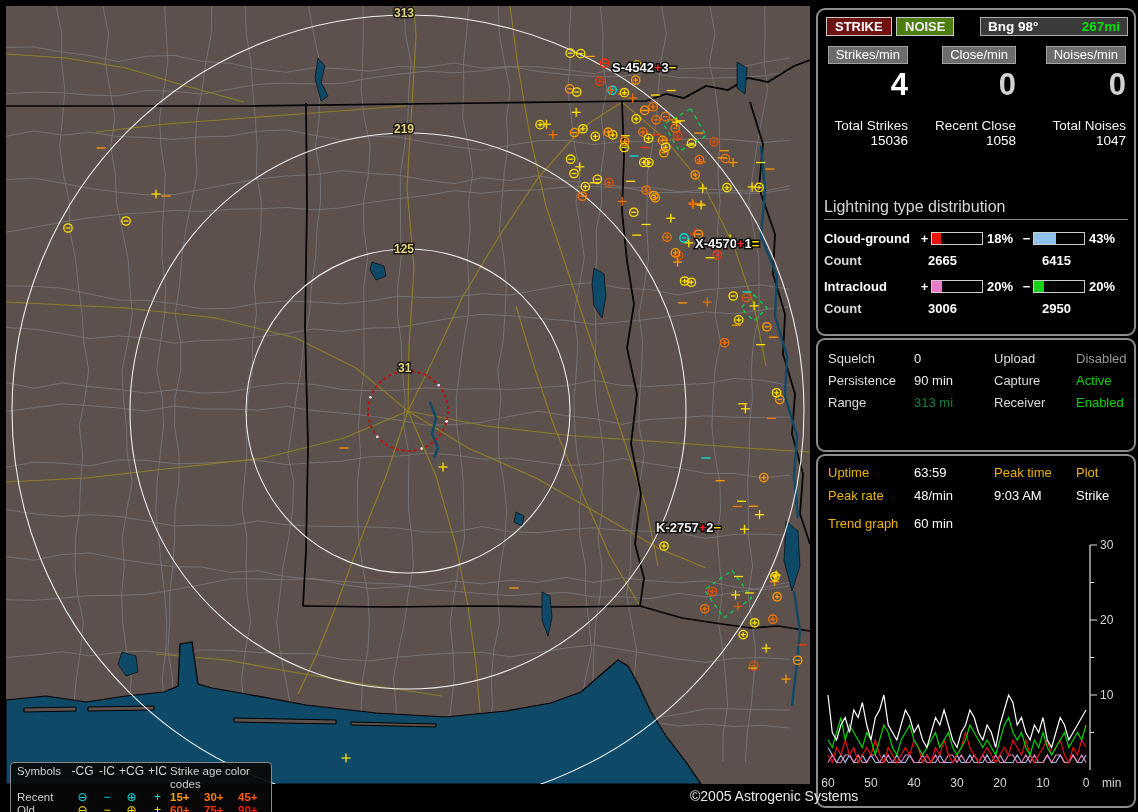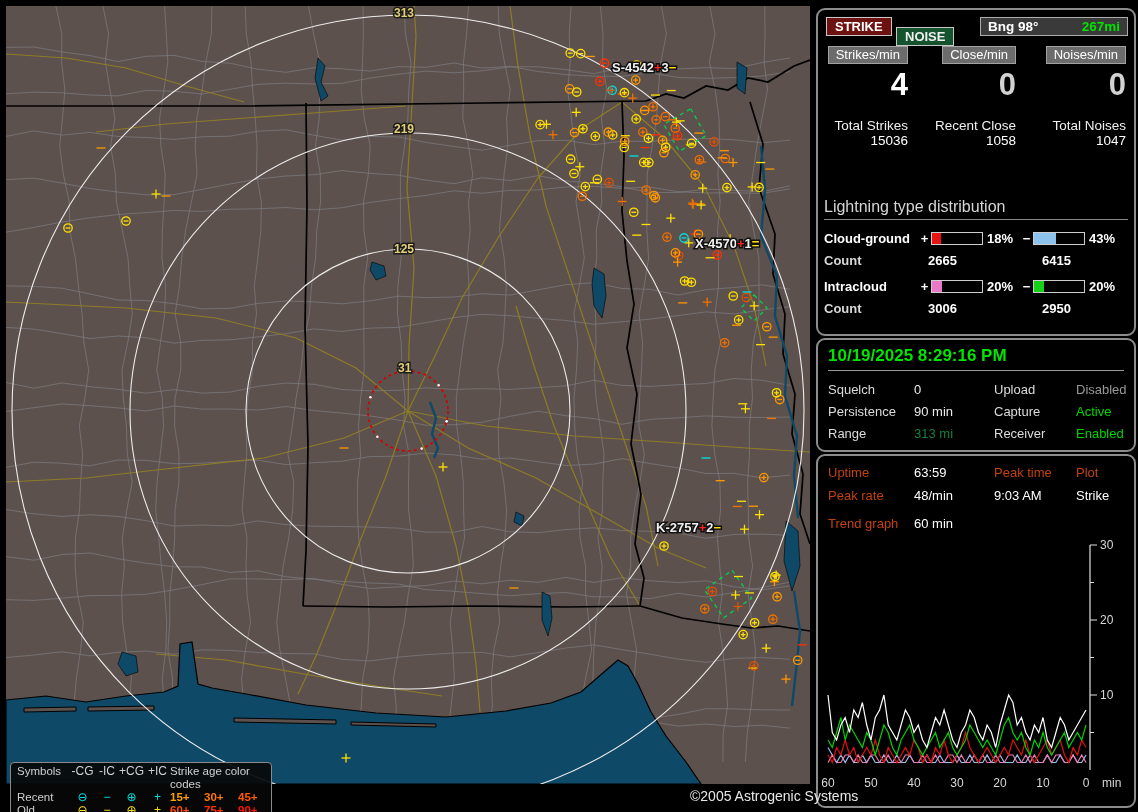--- a/index.html
+++ b/index.html
@@ -15,21 +15,21 @@
   #legend-grid .lg-age{font-weight:bold;}
   .copyright{position:absolute;left:690px;top:788px;font-size:14px;color:#e8e8e8;z-index:4;}
   
   .gbox{position:absolute;background:#000;border:2px solid #8c8c8c;border-radius:9px;}
   #box1{left:816px;top:8px;width:316px;height:324px;}
   #box2{left:816px;top:338px;width:316px;height:110px;}
   #box3{left:816px;top:454px;width:316px;height:350px;}
   .btn{display:inline-block;border:1px solid #c8c8c8;font-weight:bold;font-size:13px;
     padding:1px 8px;line-height:15px;cursor:default;}
   .strike-btn{position:absolute;left:8px;top:7px;background:#6e1111;color:#fff;}
-  .noise-btn{position:absolute;left:78px;top:7px;background:#14532d;color:#efefef;margin-top:10px;}
+  .noise-btn{position:absolute;left:78px;top:7px;background:#4d7c0f;color:#efefef;}
   .bng-bar{position:absolute;right:6px;top:7px;width:132px;height:17px;background:#3a3a3a;
     border:1px solid #ababab;display:flex;justify-content:space-between;align-items:center;
     padding:0 7px;font-size:13.5px;font-weight:bold;color:#fff;}
   .stat-col{position:absolute;top:36px;display:flex;flex-direction:column;align-items:flex-end;width:86px;}
   .stat-label{background:#6c6c6c;border:1px solid #a2a2a2;color:#fff;font-size:13px;
     padding:0 7px;line-height:16px;white-space:nowrap;}
   .stat-value{font-size:31px;font-weight:bold;line-height:33px;margin-top:4px;}
   .stat-total-label{color:#f0f0f0;font-size:13.5px;margin-top:17px;white-space:nowrap;}
   .stat-total{color:#fff;font-size:13.5px;}
   .dist{position:absolute;left:6px;right:6px;top:188px;}
@@ -46,21 +46,21 @@
   .dist-count .cv{color:#fff;font-weight:bold;}
   
   .dt{margin:6px 10px 0 10px;color:#00e400;font-size:17px;font-weight:bold;
     border-bottom:1px solid #9a9a9a;padding-bottom:4px;}
   #status-grid{display:grid;grid-template-columns:86px 80px 82px auto;margin:11px 10px 0 10px;
     row-gap:7px;font-size:13px;}
   #status-grid .s-label{color:#dcdcdc;}
   
   #session-grid{display:grid;grid-template-columns:86px 80px 82px auto;margin:9px 10px 0 10px;
     row-gap:8px;font-size:13px;}
-  .sess-label{color:#c2410c;}
+  .sess-label{color:#eab308;}
   .sess-value{color:#fff;}
   .trend-row{display:grid;grid-template-columns:86px auto;margin:13px 10px 0 10px;font-size:13px;}
   #trend-svg{position:absolute;left:2px;top:82px;}
 </style>
 </head>
 <body>
 
 <div class="page">
 
   <div class="map-panel">
@@ -875,21 +875,20 @@
       </div>
       <div class="dist-count">
         <span class="cl">Count</span>
         <span class="cv">3006</span>
         <span class="cv">2950</span>
       </div>
     </div>
   </div>
 
   <div class="gbox" id="box2">
-    <div class="dt">10/19/2025 8:29:16 PM</div>
     <div id="status-grid">
         <span class="s-label">Squelch</span>
         <span style="color: rgb(234, 234, 234);">0</span>
         <span class="s-label">Upload</span>
         <span style="color: rgb(152, 152, 152);">Disabled</span>
         <span class="s-label">Persistence</span>
         <span style="color: rgb(234, 234, 234);">90 min</span>
         <span class="s-label">Capture</span>
         <span style="color: rgb(0, 212, 0);">Active</span>
         <span class="s-label">Range</span>

